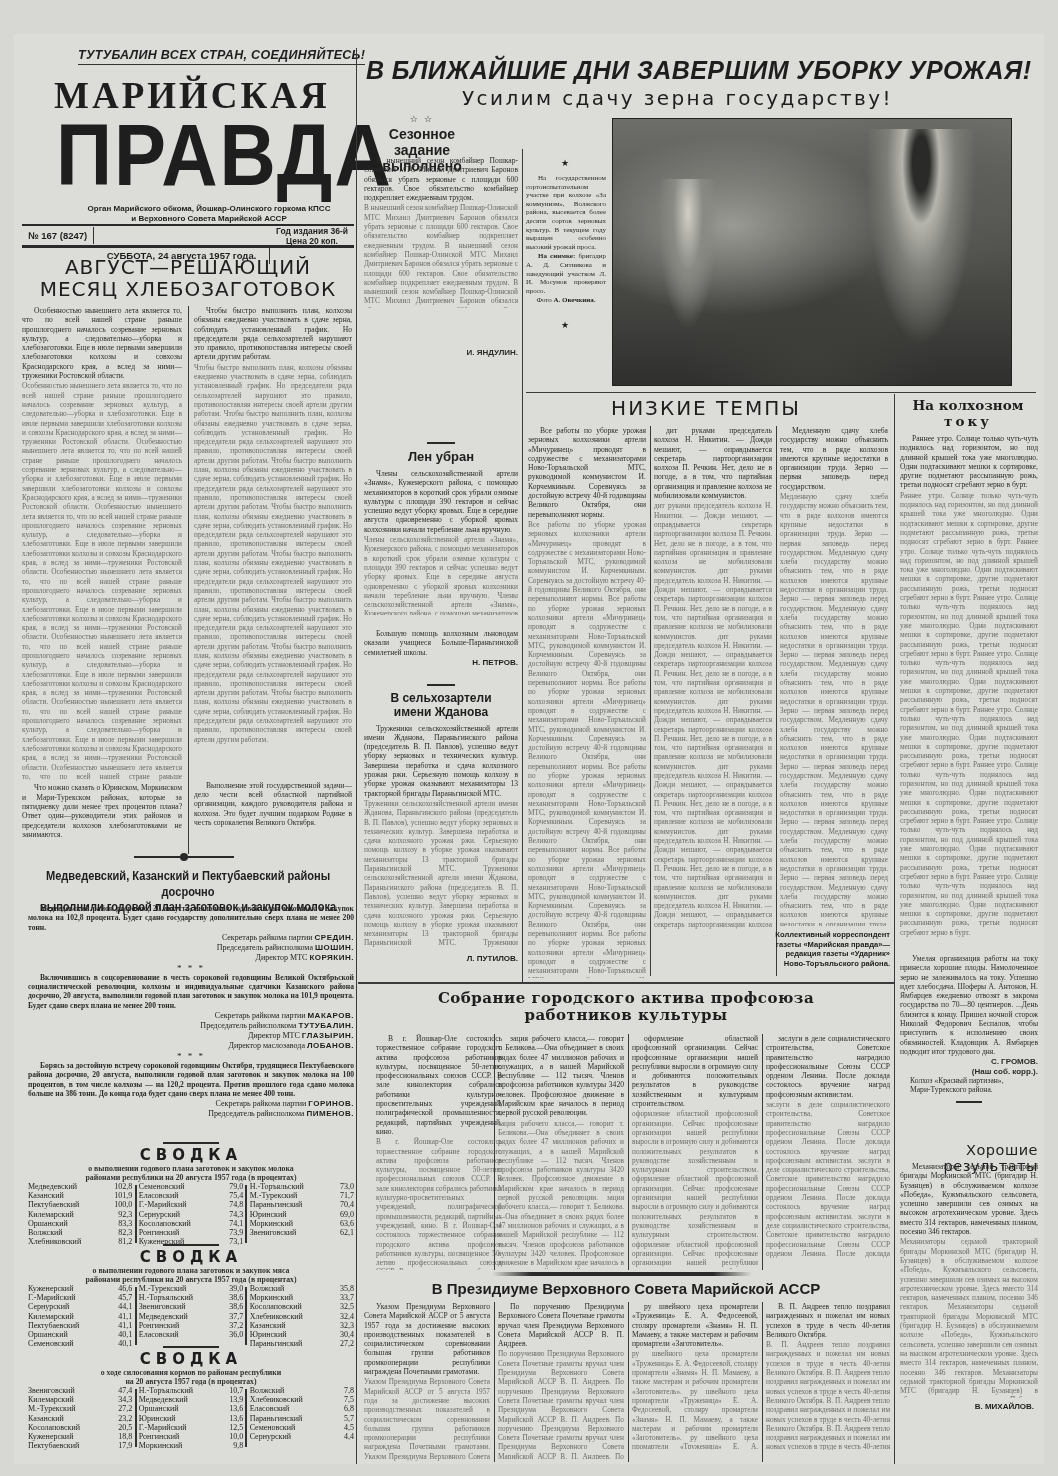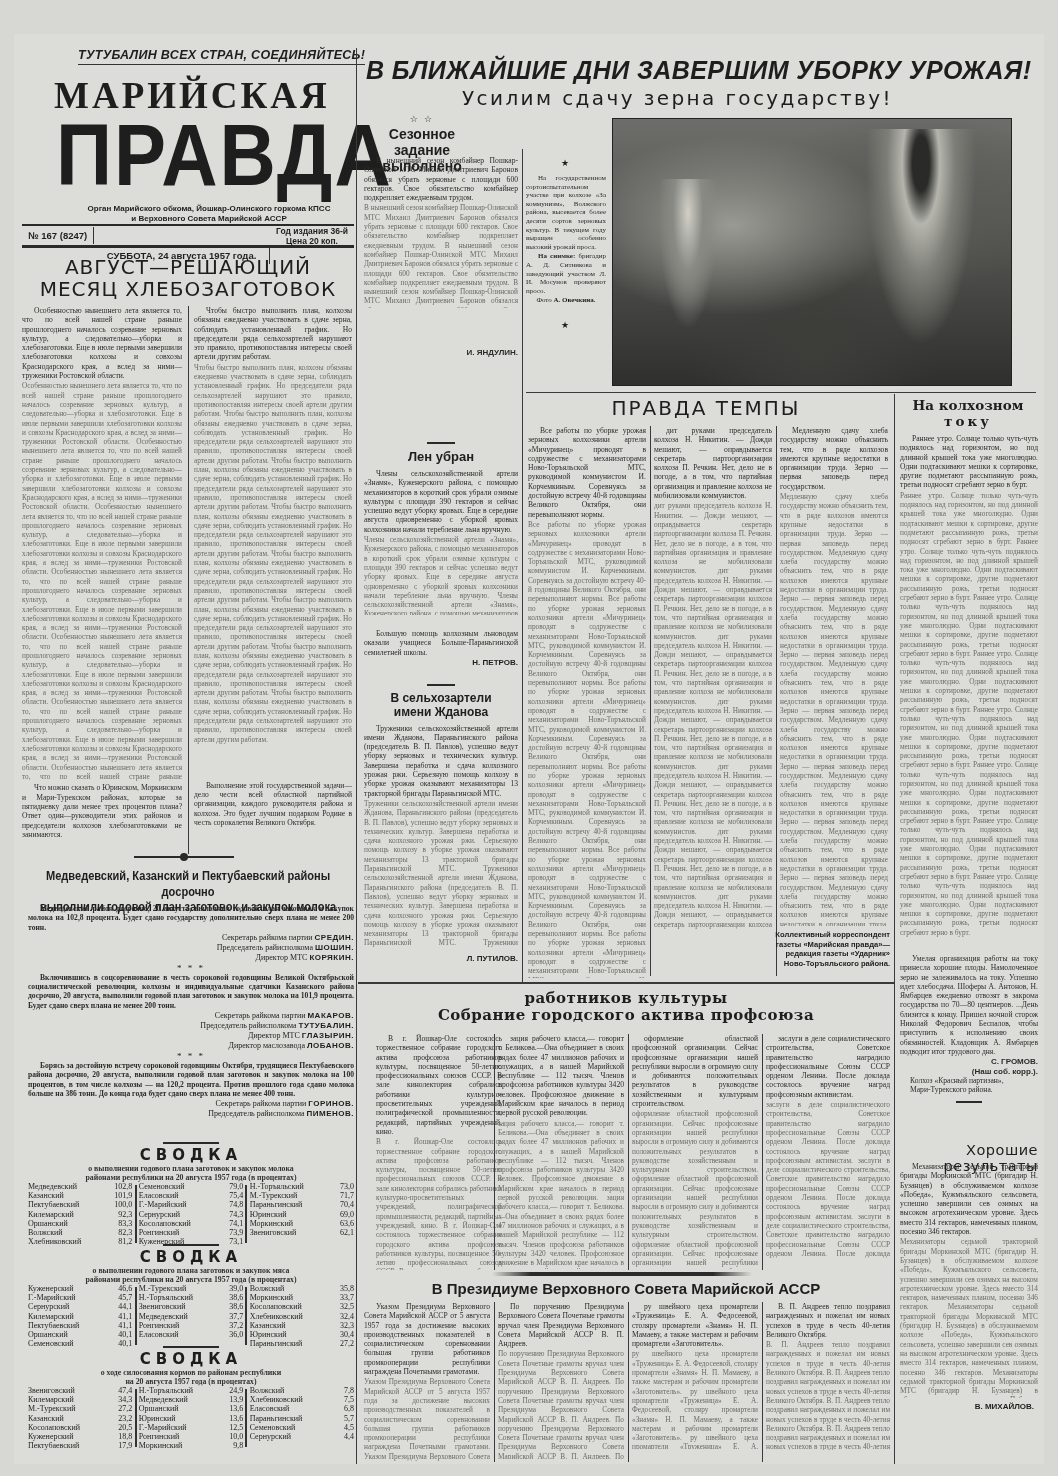--- a/index.html
+++ b/index.html
@@ -366,21 +366,21 @@
           </div>
         <div class="row">
             <span>Пектубаевский</span>
             <span>17,9</span>
           </div>
       </div>
       <div class="svsep"></div>
       <div class="svcol">
         <div class="row">
             <span>Н.-Торъяльский</span>
-            <span>24,9</span>
+            <span>10,7</span>
           </div>
         <div class="row">
             <span>Медведевский</span>
             <span>13,9</span>
           </div>
         <div class="row">
             <span>Оршанский</span>
             <span>13,6</span>
           </div>
         <div class="row">
@@ -488,21 +488,21 @@
     </div>
     <div class="txt" style="height:230px; overflow:hidden;">
         <p>Труженики сельскохозяйственной артели имени Жданова, Параньгинского района (председатель В. П. Павлов), успешно ведут уборку зерновых и технических культур. Завершена пеработка и сдача колхозного урожая ржи. Серьезную помощь колхозу в уборке урожая оказывают механизаторы 13 тракторной бригады Параньгинской МТС.</p>
         <div class="fill" style="height:150px;">Труженики сельскохозяйственной артели имени Жданова, Параньгинского района (председатель В. П. Павлов), успешно ведут уборку зерновых и технических культур. Завершена пеработка и сдача колхозного урожая ржи. Серьезную помощь колхозу в уборке урожая оказывают механизаторы 13 тракторной бригады Параньгинской МТС. Труженики сельскохозяйственной артели имени Жданова, Параньгинского района (председатель В. П. Павлов), успешно ведут уборку зерновых и технических культур. Завершена пеработка и сдача колхозного урожая ржи. Серьезную помощь колхозу в уборке урожая оказывают механизаторы 13 тракторной бригады Параньгинской МТС. Труженики сельскохозяйственной артели имени Жданова, Параньгинского района (председатель В. П. Павлов), успешно ведут уборку зерновых и технических культур. Завершена пеработка и сдача колхозного урожая ржи. Серьезную помощь колхозу в уборке урожая оказывают механизаторы 13 тракторной бригады Параньгинской МТС. Труженики сельскохозяйственной артели имени Жданова, Параньгинского района (председатель В. П. Павлов), успешно ведут уборку зерновых и технических культур. Завершена пеработка и сдача колхозного урожая ржи. Серьезную помощь колхозу в уборке урожая оказывают механизаторы 13 тракторной бригады Параньгинской МТС. Труженики сельскохозяйственной артели имени Жданова, Параньгинского района (председатель В. П. Павлов), успешно ведут уборку зерновых и технических культур. Завершена пеработка и сдача колхозного урожая ржи. Серьезную помощь колхозу в уборке урожая оказывают механизаторы 13 тракторной бригады Параньгинской МТС. Труженики сельскохозяйственной артели имени Жданова, Параньгинского района (председатель В. П. Павлов), успешно ведут уборку зерновых и технических культур. Завершена пеработка и сдача колхозного урожая ржи. Серьезную помощь колхозу в уборке урожая оказывают механизаторы 13 тракторной бригады Параньгинской МТС. Труженики сельскохозяйственной артели имени Жданова, Параньгинского района (председатель В. П. Павлов), успешно ведут уборку зерновых и технических культур. Завершена пеработка и сдача колхозного урожая ржи. Серьезную помощь колхозу в уборке урожая оказывают механизаторы 13 тракторной бригады Параньгинской МТС. Труженики сельскохозяйственной артели имени Жданова, Параньгинского района (председатель В. П. Павлов), успешно ведут уборку зерновых и технических культур. Завершена пеработка и сдача колхозного урожая ржи. Серьезную помощь колхозу в уборке урожая оказывают механизаторы 13 тракторной бригады Параньгинской МТС. </div>
       </div>
     <div class="sig">Л. ПУТИЛОВ.</div>
   </div>
 
   <div class="vrule" style="left:508px; top:360px; height:590px;"></div>
 
-  <div class="abs h-thin" style="left:512px; top:362px; width:360px; font-size:20px;">ПРАВДА ТЕМПЫ</div>
+  <div class="abs h-thin" style="left:512px; top:362px; width:360px; font-size:20px;">НИЗКИЕ ТЕМПЫ</div>
   <div class="abs txt" style="left:514px; top:392px; width:118px; height:552px; overflow:hidden;">
     <p>Все работы по уборке урожая зерновых колхозники артели «Мичуринец» проводят в содружестве с механизаторами Ново-Торъяльской МТС, руководимой коммунистом И. Корчемкиным. Соревнуясь за достойную встречу 40-й годовщины Великого Октября, они перевыполняют нормы.</p>
     <div class="fill" style="height:470px;">Все работы по уборке урожая зерновых колхозники артели «Мичуринец» проводят в содружестве с механизаторами Ново-Торъяльской МТС, руководимой коммунистом И. Корчемкиным. Соревнуясь за достойную встречу 40-й годовщины Великого Октября, они перевыполняют нормы. Все работы по уборке урожая зерновых колхозники артели «Мичуринец» проводят в содружестве с механизаторами Ново-Торъяльской МТС, руководимой коммунистом И. Корчемкиным. Соревнуясь за достойную встречу 40-й годовщины Великого Октября, они перевыполняют нормы. Все работы по уборке урожая зерновых колхозники артели «Мичуринец» проводят в содружестве с механизаторами Ново-Торъяльской МТС, руководимой коммунистом И. Корчемкиным. Соревнуясь за достойную встречу 40-й годовщины Великого Октября, они перевыполняют нормы. Все работы по уборке урожая зерновых колхозники артели «Мичуринец» проводят в содружестве с механизаторами Ново-Торъяльской МТС, руководимой коммунистом И. Корчемкиным. Соревнуясь за достойную встречу 40-й годовщины Великого Октября, они перевыполняют нормы. Все работы по уборке урожая зерновых колхозники артели «Мичуринец» проводят в содружестве с механизаторами Ново-Торъяльской МТС, руководимой коммунистом И. Корчемкиным. Соревнуясь за достойную встречу 40-й годовщины Великого Октября, они перевыполняют нормы. Все работы по уборке урожая зерновых колхозники артели «Мичуринец» проводят в содружестве с механизаторами Ново-Торъяльской МТС, руководимой коммунистом И. Корчемкиным. Соревнуясь за достойную встречу 40-й годовщины Великого Октября, они перевыполняют нормы. Все работы по уборке урожая зерновых колхозники артели «Мичуринец» проводят в содружестве с механизаторами Ново-Торъяльской МТС, руководимой коммунистом И. Корчемкиным. Соревнуясь за достойную встречу 40-й годовщины Великого Октября, они перевыполняют нормы. Все работы по уборке урожая зерновых колхозники артели «Мичуринец» проводят в содружестве с механизаторами Ново-Торъяльской МТС, руководимой коммунистом И. Корчемкиным. Соревнуясь за достойную встречу 40-й годовщины Великого Октября, они перевыполняют нормы. </div>
   </div>
   <div class="vrule" style="left:636px; top:392px; height:550px;"></div>
   <div class="abs txt" style="left:640px; top:392px; width:118px; height:504px; overflow:hidden;">
     <p>дит руками председатель колхоза Н. Никитин. — Дожди мешают, — оправдывается секретарь партоорганизации колхоза П. Речкин. Нет, дело не в погоде, а в том, что партийная организация и правление колхоза не мобилизовали коммунистов.</p>
     <div class="fill" style="height:440px;">дит руками председатель колхоза Н. Никитин. — Дожди мешают, — оправдывается секретарь партоорганизации колхоза П. Речкин. Нет, дело не в погоде, а в том, что партийная организация и правление колхоза не мобилизовали коммунистов. дит руками председатель колхоза Н. Никитин. — Дожди мешают, — оправдывается секретарь партоорганизации колхоза П. Речкин. Нет, дело не в погоде, а в том, что партийная организация и правление колхоза не мобилизовали коммунистов. дит руками председатель колхоза Н. Никитин. — Дожди мешают, — оправдывается секретарь партоорганизации колхоза П. Речкин. Нет, дело не в погоде, а в том, что партийная организация и правление колхоза не мобилизовали коммунистов. дит руками председатель колхоза Н. Никитин. — Дожди мешают, — оправдывается секретарь партоорганизации колхоза П. Речкин. Нет, дело не в погоде, а в том, что партийная организация и правление колхоза не мобилизовали коммунистов. дит руками председатель колхоза Н. Никитин. — Дожди мешают, — оправдывается секретарь партоорганизации колхоза П. Речкин. Нет, дело не в погоде, а в том, что партийная организация и правление колхоза не мобилизовали коммунистов. дит руками председатель колхоза Н. Никитин. — Дожди мешают, — оправдывается секретарь партоорганизации колхоза П. Речкин. Нет, дело не в погоде, а в том, что партийная организация и правление колхоза не мобилизовали коммунистов. дит руками председатель колхоза Н. Никитин. — Дожди мешают, — оправдывается секретарь партоорганизации колхоза П. Речкин. Нет, дело не в погоде, а в том, что партийная организация и правление колхоза не мобилизовали коммунистов. дит руками председатель колхоза Н. Никитин. — Дожди мешают, — оправдывается секретарь партоорганизации колхоза П. Речкин. Нет, дело не в погоде, а в том, что партийная организация и правление колхоза не мобилизовали коммунистов. </div>
   </div>
   <div class="vrule" style="left:762px; top:392px; height:550px;"></div>
@@ -540,22 +540,22 @@
 
   <div class="abs h-thin" style="left:884px; top:1108px; width:140px; font-size:14.5px; letter-spacing:0.5px; text-align:right;">Хорошие результаты</div>
   <div class="abs txt" style="left:886px; top:1128px; width:138px; height:236px; overflow:hidden;">
     <p>Механизаторы седьмой тракторной бригады Моркинской МТС (бригадир Н. Бузанцев) в обслуживаемом колхозе «Победа», Кужмъяльского сельсовета, успешно завершили сев озимых на высоком агротехническом уровне. Здесь вместо 314 гектаров, намеченных планом, посеяно 346 гектаров.</p>
     <div class="fill" style="height:180px;">Механизаторы седьмой тракторной бригады Моркинской МТС (бригадир Н. Бузанцев) в обслуживаемом колхозе «Победа», Кужмъяльского сельсовета, успешно завершили сев озимых на высоком агротехническом уровне. Здесь вместо 314 гектаров, намеченных планом, посеяно 346 гектаров. Механизаторы седьмой тракторной бригады Моркинской МТС (бригадир Н. Бузанцев) в обслуживаемом колхозе «Победа», Кужмъяльского сельсовета, успешно завершили сев озимых на высоком агротехническом уровне. Здесь вместо 314 гектаров, намеченных планом, посеяно 346 гектаров. Механизаторы седьмой тракторной бригады Моркинской МТС (бригадир Н. Бузанцев) в обслуживаемом колхозе «Победа», Кужмъяльского сельсовета, успешно завершили сев озимых на высоком агротехническом уровне. Здесь вместо 314 гектаров, намеченных планом, посеяно 346 гектаров. Механизаторы седьмой тракторной бригады Моркинской МТС (бригадир Н. Бузанцев) в обслуживаемом колхозе «Победа», Кужмъяльского сельсовета, успешно завершили сев озимых на высоком агротехническом уровне. Здесь вместо 314 гектаров, намеченных планом, посеяно 346 гектаров. Механизаторы седьмой тракторной бригады Моркинской МТС (бригадир Н. Бузанцев) в обслуживаемом колхозе «Победа», Кужмъяльского сельсовета, успешно завершили сев озимых на высоком агротехническом уровне. Здесь вместо 314 гектаров, намеченных планом, посеяно 346 гектаров. Механизаторы седьмой тракторной бригады Моркинской МТС (бригадир Н. Бузанцев) в обслуживаемом колхозе «Победа», Кужмъяльского сельсовета, успешно завершили сев озимых на высоком агротехническом уровне. Здесь вместо 314 гектаров, намеченных планом, посеяно 346 гектаров. Механизаторы седьмой тракторной бригады Моркинской МТС (бригадир Н. Бузанцев) в обслуживаемом колхозе «Победа», Кужмъяльского сельсовета, успешно завершили сев озимых на высоком агротехническом уровне. Здесь вместо 314 гектаров, намеченных планом, посеяно 346 гектаров. Механизаторы седьмой тракторной бригады Моркинской МТС (бригадир Н. Бузанцев) в обслуживаемом колхозе «Победа», Кужмъяльского сельсовета, успешно завершили сев озимых на высоком агротехническом уровне. Здесь вместо 314 гектаров, намеченных планом, посеяно 346 гектаров. </div>
   </div>
   <div class="abs sig" style="left:886px; top:1368px; width:134px;">В. МИХАЙЛОВ.</div>
 
   <div class="hrule" style="left:344px; top:948px; width:536px; height:2px;"></div>
   <div class="abs h-slab" style="left:344px; top:956px; width:536px; font-size:15px; letter-spacing:0.5px;">
+    <div>Собрание городского актива профсоюза</div>
     <div>работников культуры</div>
-    <div>Собрание городского актива профсоюза</div>
   </div>
   <div class="abs txt" style="left:362px; top:1000px; width:126px; height:236px; overflow:hidden;">
       <p>В г. Йошкар-Оле состоялось торжественное собрание городского актива профсоюза работников культуры, посвященное 50-летию профессиональных союзов СССР. В зале кинолектория собрались работники культурно-просветительных учреждений, полиграфической промышленности, редакций, партийных учреждений, кино.</p>
       <div class="fill" style="height:150px;">В г. Йошкар-Оле состоялось торжественное собрание городского актива профсоюза работников культуры, посвященное 50-летию профессиональных союзов СССР. В зале кинолектория собрались работники культурно-просветительных учреждений, полиграфической промышленности, редакций, партийных учреждений, кино. В г. Йошкар-Оле состоялось торжественное собрание городского актива профсоюза работников культуры, посвященное 50-летию профессиональных союзов СССР. В зале кинолектория собрались работники культурно-просветительных учреждений, полиграфической промышленности, редакций, партийных учреждений, кино. В г. Йошкар-Оле состоялось торжественное собрание городского актива профсоюза работников культуры, посвященное 50-летию профессиональных союзов СССР. В зале кинолектория собрались работники культурно-просветительных учреждений, полиграфической промышленности, редакций, партийных учреждений, кино. В г. Йошкар-Оле состоялось торжественное собрание городского актива профсоюза работников культуры, посвященное 50-летию профессиональных союзов СССР. В зале кинолектория собрались работники культурно-просветительных учреждений, полиграфической промышленности, редакций, партийных учреждений, кино. В г. Йошкар-Оле состоялось торжественное собрание городского актива профсоюза работников культуры, посвященное 50-летию профессиональных союзов СССР. В зале кинолектория собрались работники культурно-просветительных учреждений, полиграфической промышленности, редакций, партийных учреждений, кино. В г. Йошкар-Оле состоялось торжественное собрание городского актива профсоюза работников культуры, посвященное 50-летию профессиональных союзов СССР. В зале кинолектория собрались работники культурно-просветительных учреждений, полиграфической промышленности, редакций, партийных учреждений, кино. В г. Йошкар-Оле состоялось торжественное собрание городского актива профсоюза работников культуры, посвященное 50-летию профессиональных союзов СССР. В зале кинолектория собрались работники культурно-просветительных учреждений, полиграфической промышленности, редакций, партийных учреждений, кино. В г. Йошкар-Оле состоялось торжественное собрание городского актива профсоюза работников культуры, посвященное 50-летию профессиональных союзов СССР. В зале кинолектория собрались работники культурно-просветительных учреждений, полиграфической промышленности, редакций, партийных учреждений, кино. </div>
     </div>
   <div class="vrule" style="left:480px; top:1000px; height:236px;"></div>
   <div class="abs txt" style="left:484px; top:1000px; width:126px; height:236px; overflow:hidden;">
       <p>зация рабочего класса,— говорит т. Беликова.—Она объединяет в своих рядах более 47 миллионов рабочих и служащих, а в нашей Марийской республике — 112 тысяч. Членов профсоюза работников культуры 3420 человек. Профсоюзное движение в Марийском крае началось в период первой русской революции.</p>
       <div class="fill" style="height:150px;">зация рабочего класса,— говорит т. Беликова.—Она объединяет в своих рядах более 47 миллионов рабочих и служащих, а в нашей Марийской республике — 112 тысяч. Членов профсоюза работников культуры 3420 человек. Профсоюзное движение в Марийском крае началось в период первой русской революции. зация рабочего класса,— говорит т. Беликова.—Она объединяет в своих рядах более 47 миллионов рабочих и служащих, а в нашей Марийской республике — 112 тысяч. Членов профсоюза работников культуры 3420 человек. Профсоюзное движение в Марийском крае началось в период первой русской революции. зация рабочего класса,— говорит т. Беликова.—Она объединяет в своих рядах более 47 миллионов рабочих и служащих, а в нашей Марийской республике — 112 тысяч. Членов профсоюза работников культуры 3420 человек. Профсоюзное движение в Марийском крае началось в период первой русской революции. зация рабочего класса,— говорит т. Беликова.—Она объединяет в своих рядах более 47 миллионов рабочих и служащих, а в нашей Марийской республике — 112 тысяч. Членов профсоюза работников культуры 3420 человек. Профсоюзное движение в Марийском крае началось в период первой русской революции. зация рабочего класса,— говорит т. Беликова.—Она объединяет в своих рядах более 47 миллионов рабочих и служащих, а в нашей Марийской республике — 112 тысяч. Членов профсоюза работников культуры 3420 человек. Профсоюзное движение в Марийском крае началось в период первой русской революции. зация рабочего класса,— говорит т. Беликова.—Она объединяет в своих рядах более 47 миллионов рабочих и служащих, а в нашей Марийской республике — 112 тысяч. Членов профсоюза работников культуры 3420 человек. Профсоюзное движение в Марийском крае началось в период первой русской революции. зация рабочего класса,— говорит т. Беликова.—Она объединяет в своих рядах более 47 миллионов рабочих и служащих, а в нашей Марийской республике — 112 тысяч. Членов профсоюза работников культуры 3420 человек. Профсоюзное движение в Марийском крае началось в период первой русской революции. зация рабочего класса,— говорит т. Беликова.—Она объединяет в своих рядах более 47 миллионов рабочих и служащих, а в нашей Марийской республике — 112 тысяч. Членов профсоюза работников культуры 3420 человек. Профсоюзное движение в Марийском крае началось в период первой русской революции. </div>
     </div>

